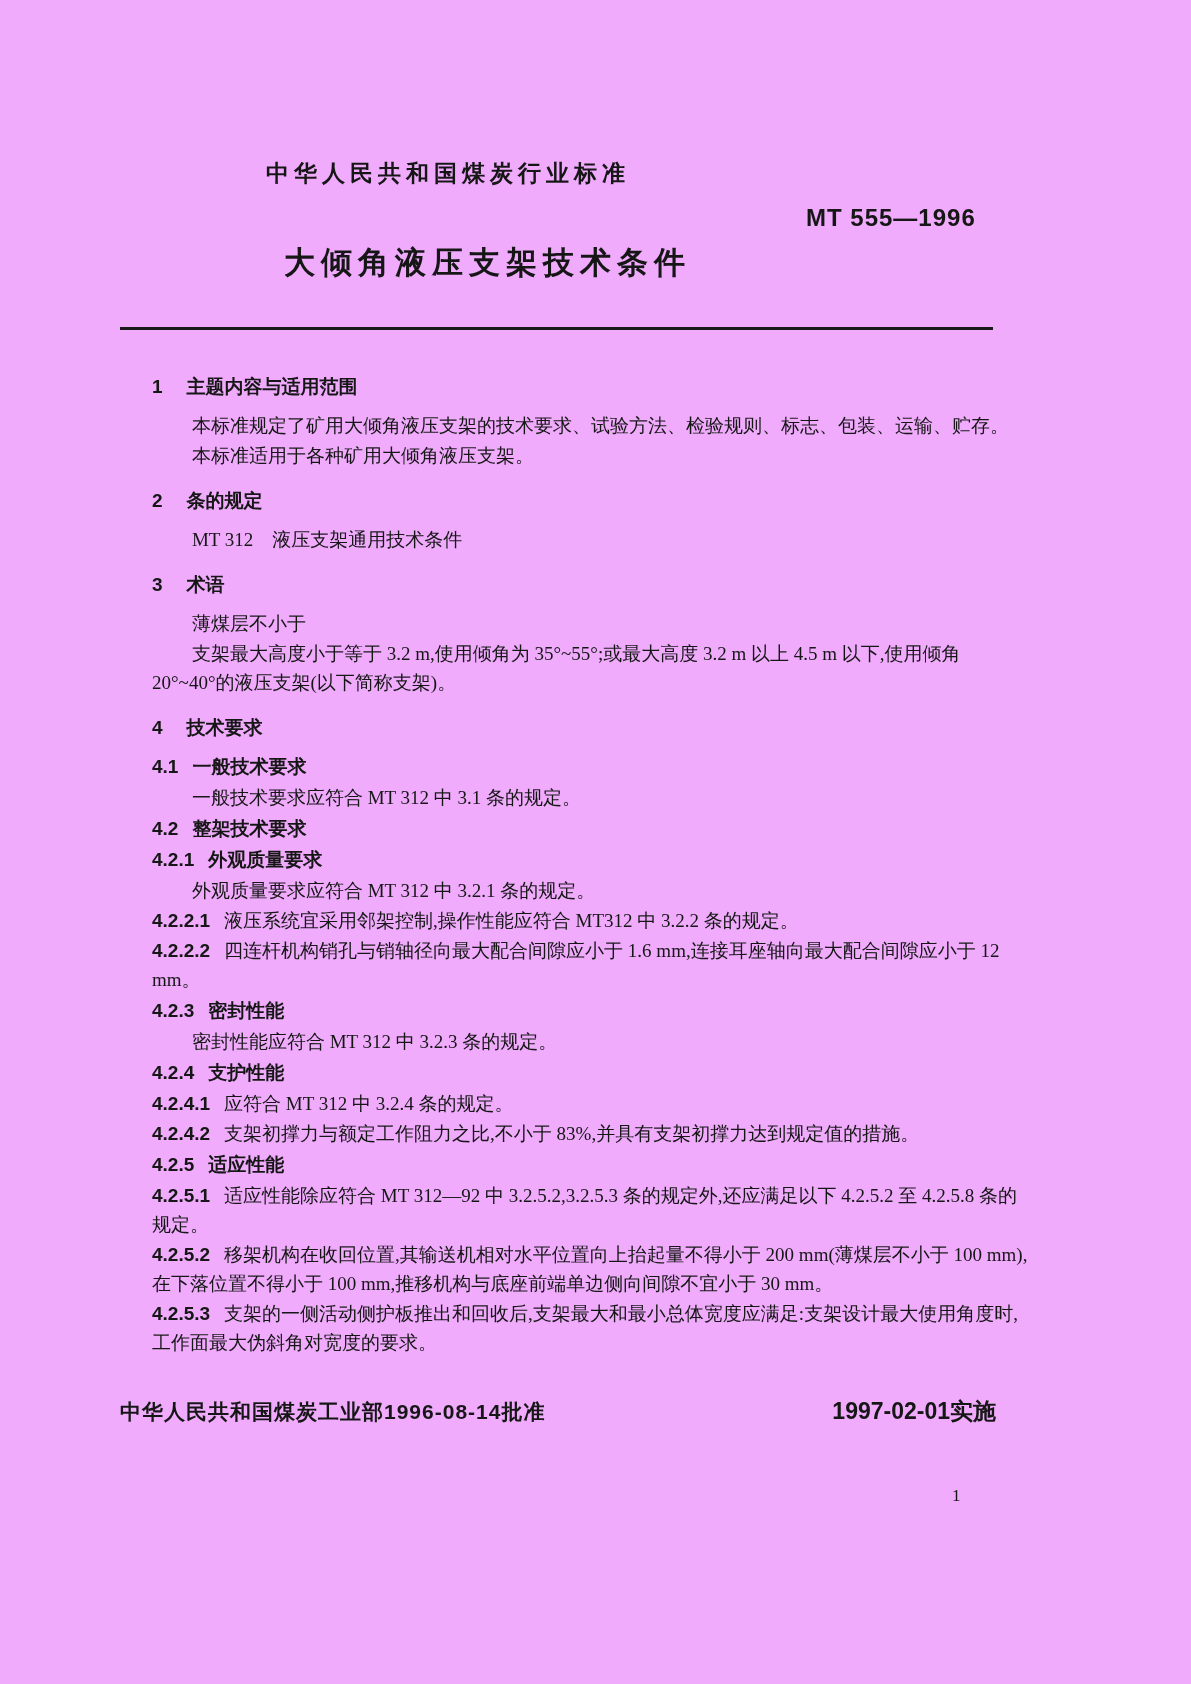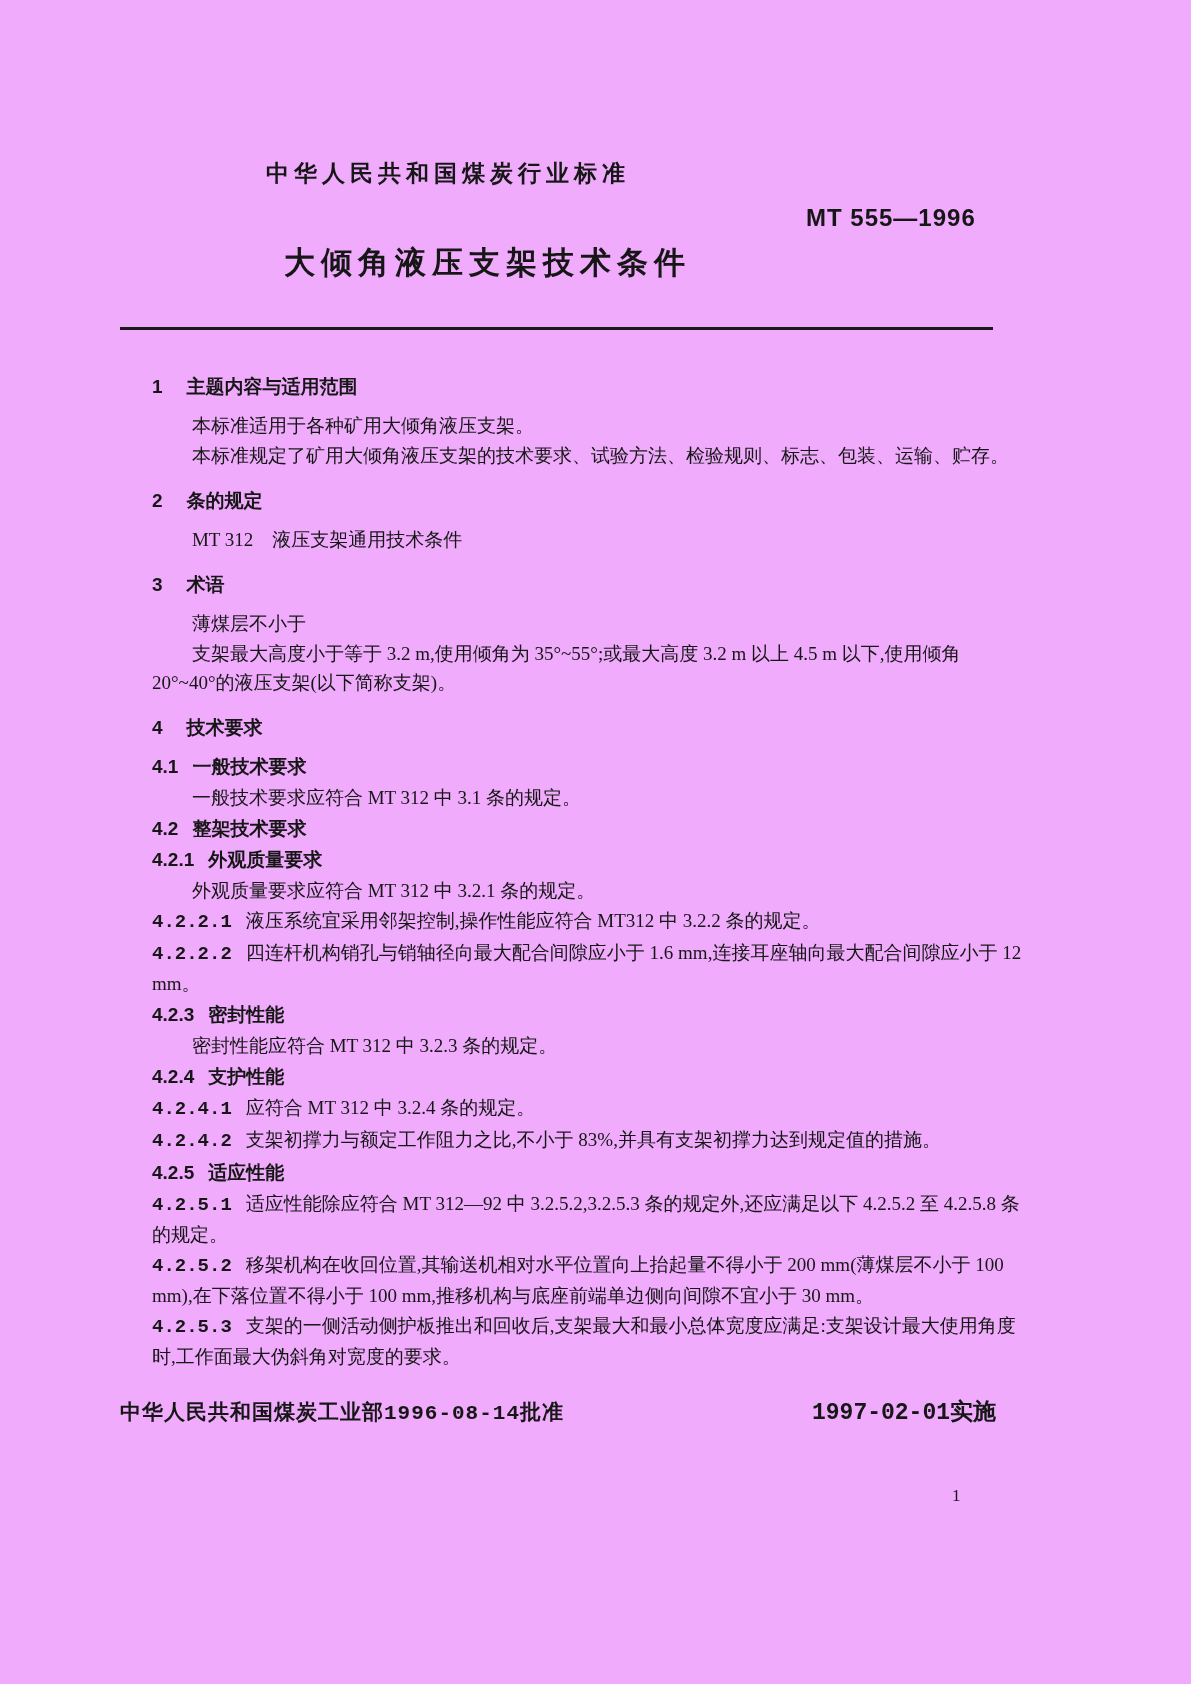--- a/index.html
+++ b/index.html
@@ -71,33 +71,33 @@
   .h1:first-child { margin-top: 0; }
   .h1 .num { margin-right: 24px; }
   .h2, .h3 {
     font-family: "Liberation Sans", "DejaVu Sans", sans-serif;
     font-weight: 700;
     margin: 2px 0;
   }
   .h2 .num, .h3 .num { margin-right: 14px; }
   .pind { text-indent: 2.1em; }
   .pnum .num {
-    font-family: Liberation Mono, monospace;
+    font-family: Liberation Sans, sans-serif;
     font-weight: 700;
     margin-right: 14px;
   }
   .footer {
     position: absolute;
     left: 120px;
     top: 1396px;
     width: 876px;
     display: flex;
     justify-content: space-between;
     align-items: baseline;
-    font-family: Liberation Mono, monospace;
+    font-family: Liberation Sans, sans-serif;
     font-weight: 700;
     text-align: center;
   }
   .footer .left { font-size: 21px; letter-spacing: 1px; white-space: nowrap; }
   .footer .right { font-size: 23px; white-space: nowrap; }
   .page-number {
     position: absolute;
     left: 952px;
     top: 1486px;
     font-size: 17px;
@@ -111,22 +111,22 @@
   <div class="std-label">中华人民共和国煤炭行业标准</div>
 
   <div class="std-number">MT 555—1996</div>
 
   <div class="doc-title">大倾角液压支架技术条件</div>
 
   <div class="rule"></div>
 
   <div id="doc-content" class="content">
       <div class="blk h1"><span class="num">1</span><span class="txt">主题内容与适用范围</span></div>
+      <div class="blk pind"><span class="txt">本标准规定了矿用大倾角液压支架的技术要求、试验方法、检验规则、标志、包装、运输、贮存。</span></div>
       <div class="blk pind"><span class="txt">本标准适用于各种矿用大倾角液压支架。</span></div>
-      <div class="blk pind"><span class="txt">本标准规定了矿用大倾角液压支架的技术要求、试验方法、检验规则、标志、包装、运输、贮存。</span></div>
       <div class="blk h1"><span class="num">2</span><span class="txt">条的规定</span></div>
       <div class="blk pind"><span class="txt">MT 312　液压支架通用技术条件</span></div>
       <div class="blk h1"><span class="num">3</span><span class="txt">术语</span></div>
       <div class="blk pind"><span class="txt">薄煤层不小于</span></div>
       <div class="blk pind"><span class="txt">支架最大高度小于等于 3.2 m,使用倾角为 35°~55°;或最大高度 3.2 m 以上 4.5 m 以下,使用倾角 20°~40°的液压支架(以下简称支架)。</span></div>
       <div class="blk h1"><span class="num">4</span><span class="txt">技术要求</span></div>
       <div class="blk h2"><span class="num">4.1</span><span class="txt">一般技术要求</span></div>
       <div class="blk pind"><span class="txt">一般技术要求应符合 MT 312 中 3.1 条的规定。</span></div>
       <div class="blk h2"><span class="num">4.2</span><span class="txt">整架技术要求</span></div>
       <div class="blk h3"><span class="num">4.2.1</span><span class="txt">外观质量要求</span></div>

